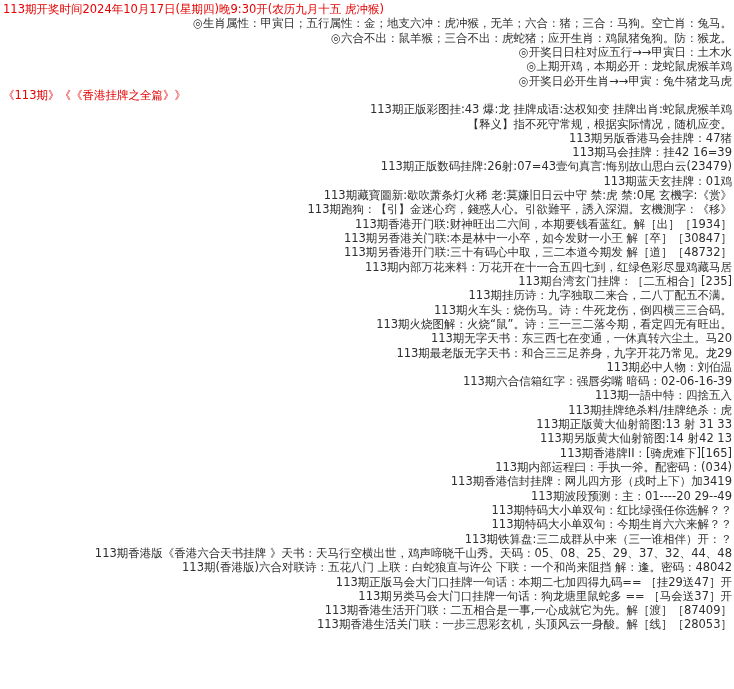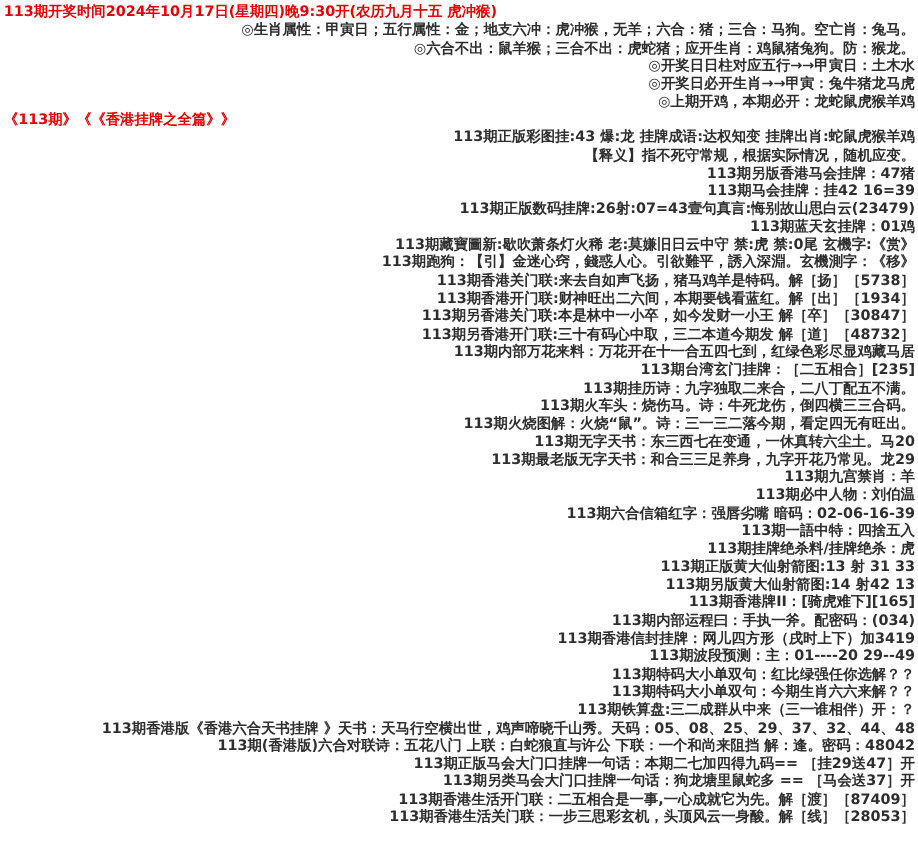--- a/index.html
+++ b/index.html
@@ -11,21 +11,21 @@
     width: 734px;
     height: 689px;
     overflow: hidden;
     font-family: "DejaVu Sans", "Liberation Sans", sans-serif;
   }
   .page {
     padding: 2px 2px 0 3px;
   }
   .line {
     font-size: 11.5px;
-    font-weight: bold;
+    font-weight: normal;
     line-height: 14.32px;
     height: 14.32px;
     white-space: nowrap;
     overflow: hidden;
     letter-spacing: 0px;
     color: #2e2e2e;
   }
   .line.red {
     color: #e60000;
   }
@@ -36,43 +36,41 @@
 </style>
 </head>
 <body>
 
 <div class="page">
   <div id="lines-container">
       <div class="line red">113期开奖时间2024年10月17日(星期四)晚9:30开(农历九月十五 虎冲猴)</div>
       <div class="line dark">◎生肖属性：甲寅日；五行属性：金；地支六冲：虎冲猴，无羊；六合：猪；三合：马狗。空亡肖：兔马。</div>
       <div class="line dark">◎六合不出：鼠羊猴；三合不出：虎蛇猪；应开生肖：鸡鼠猪兔狗。防：猴龙。</div>
       <div class="line dark">◎开奖日日柱对应五行→→甲寅日：土木水</div>
+      <div class="line dark">◎上期开鸡，本期必开：龙蛇鼠虎猴羊鸡</div>
       <div class="line dark">◎开奖日必开生肖→→甲寅：兔牛猪龙马虎</div>
-      <div class="line dark">◎上期开鸡，本期必开：龙蛇鼠虎猴羊鸡</div>
       <div class="line red">《113期》《《香港挂牌之全篇》》</div>
       <div class="line dark">113期正版彩图挂:43 爆:龙 挂牌成语:达权知变 挂牌出肖:蛇鼠虎猴羊鸡</div>
       <div class="line dark">【释义】指不死守常规，根据实际情况，随机应变。</div>
       <div class="line dark">113期另版香港马会挂牌：47猪</div>
       <div class="line dark">113期马会挂牌：挂42 16=39</div>
       <div class="line dark">113期正版数码挂牌:26射:07=43壹句真言:悔别故山思白云(23479)</div>
       <div class="line dark">113期蓝天玄挂牌：01鸡</div>
       <div class="line dark">113期藏寶圖新:歇吹萧条灯火稀 老:莫嫌旧日云中守 禁:虎 禁:0尾 玄機字:《赏》</div>
       <div class="line dark">113期跑狗：【引】金迷心窍，錢惑人心。引欲難平，誘入深淵。玄機測字：《移》</div>
-      <div class="line dark">113期香港关门联:来去自如声飞扬，猪马鸡羊是特码。解［扬］［5738］</div>
       <div class="line dark">113期香港开门联:财神旺出二六间，本期要钱看蓝红。解［出］［1934］</div>
       <div class="line dark">113期另香港关门联:本是林中一小卒，如今发财一小王 解［卒］［30847］</div>
       <div class="line dark">113期另香港开门联:三十有码心中取，三二本道今期发 解［道］［48732］</div>
       <div class="line dark">113期内部万花来料：万花开在十一合五四七到，红绿色彩尽显鸡藏马居</div>
       <div class="line dark">113期台湾玄门挂牌：［二五相合］[235]</div>
       <div class="line dark">113期挂历诗：九字独取二来合，二八丁配五不满。</div>
       <div class="line dark">113期火车头：烧伤马。诗：牛死龙伤，倒四横三三合码。</div>
       <div class="line dark">113期火烧图解：火烧“鼠”。诗：三一三二落今期，看定四无有旺出。</div>
       <div class="line dark">113期无字天书：东三西七在变通，一休真转六尘土。马20</div>
       <div class="line dark">113期最老版无字天书：和合三三足养身，九字开花乃常见。龙29</div>
-      <div class="line dark">113期九宫禁肖：羊</div>
       <div class="line dark">113期必中人物：刘伯温</div>
       <div class="line dark">113期六合信箱红字：强唇劣嘴 暗码：02-06-16-39</div>
       <div class="line dark">113期一語中特：四捨五入</div>
       <div class="line dark">113期挂牌绝杀料/挂牌绝杀：虎</div>
       <div class="line dark">113期正版黄大仙射箭图:13 射 31 33</div>
       <div class="line dark">113期另版黄大仙射箭图:14 射42 13</div>
       <div class="line dark">113期香港牌II：[骑虎难下][165]</div>
       <div class="line dark">113期内部运程曰：手执一斧。配密码：(034)</div>
       <div class="line dark">113期香港信封挂牌：网儿四方形（戌时上下）加3419</div>
       <div class="line dark">113期波段预测：主：01----20 29--49</div>

